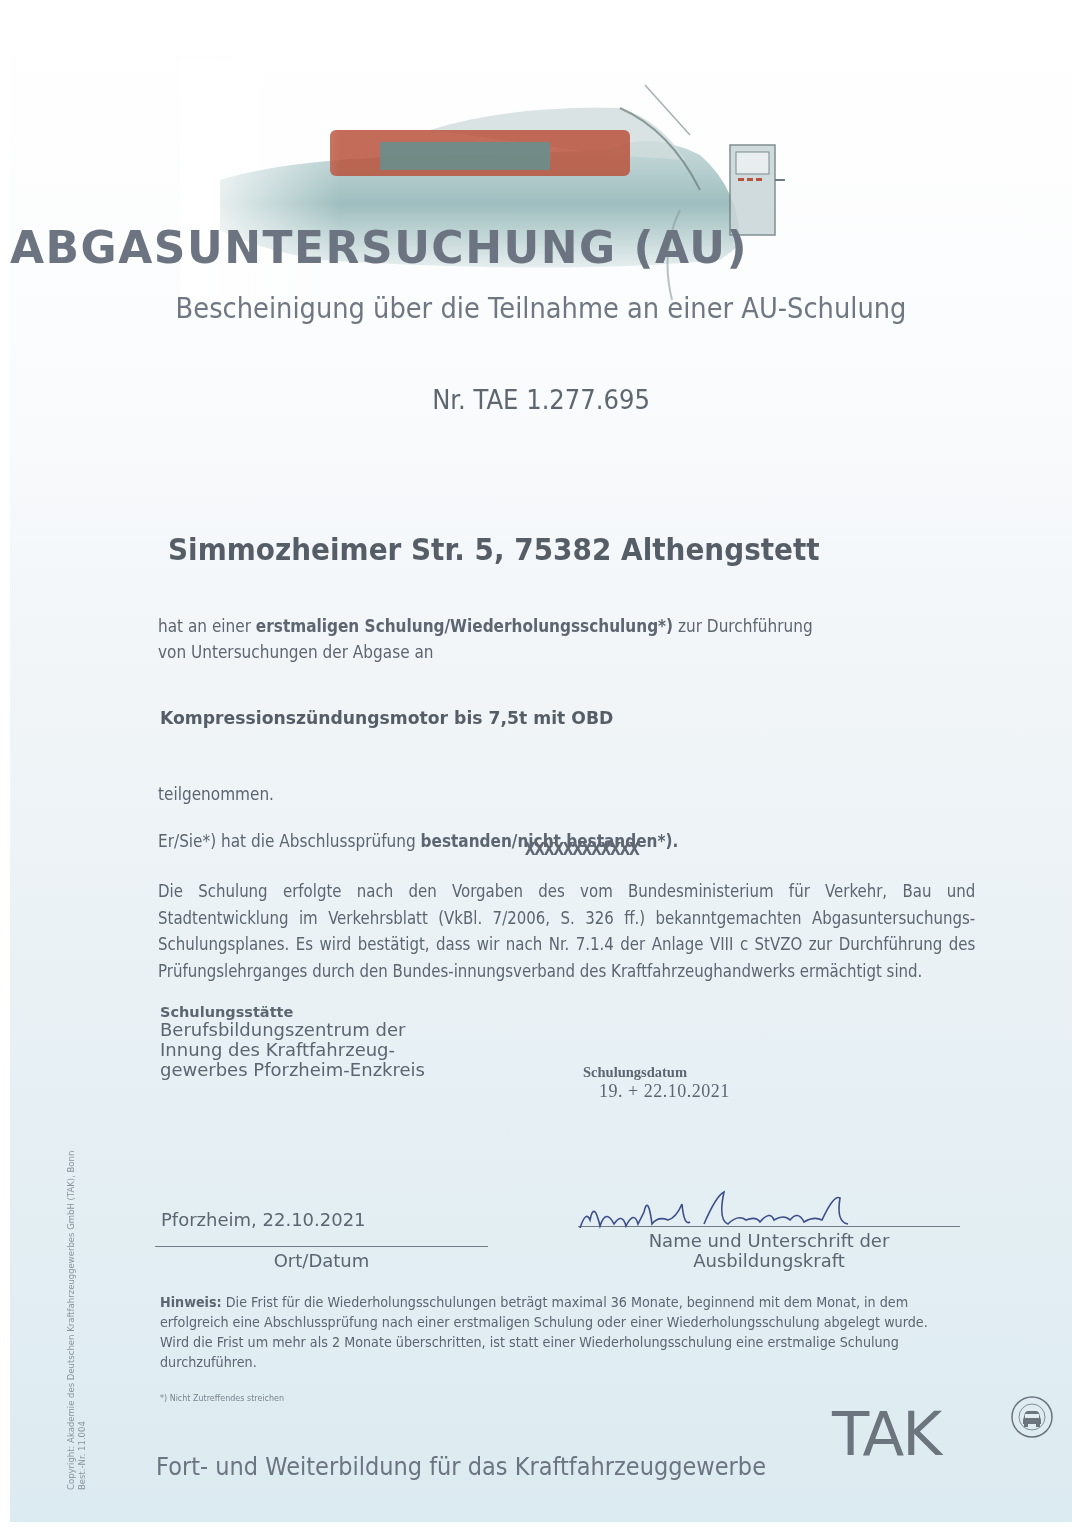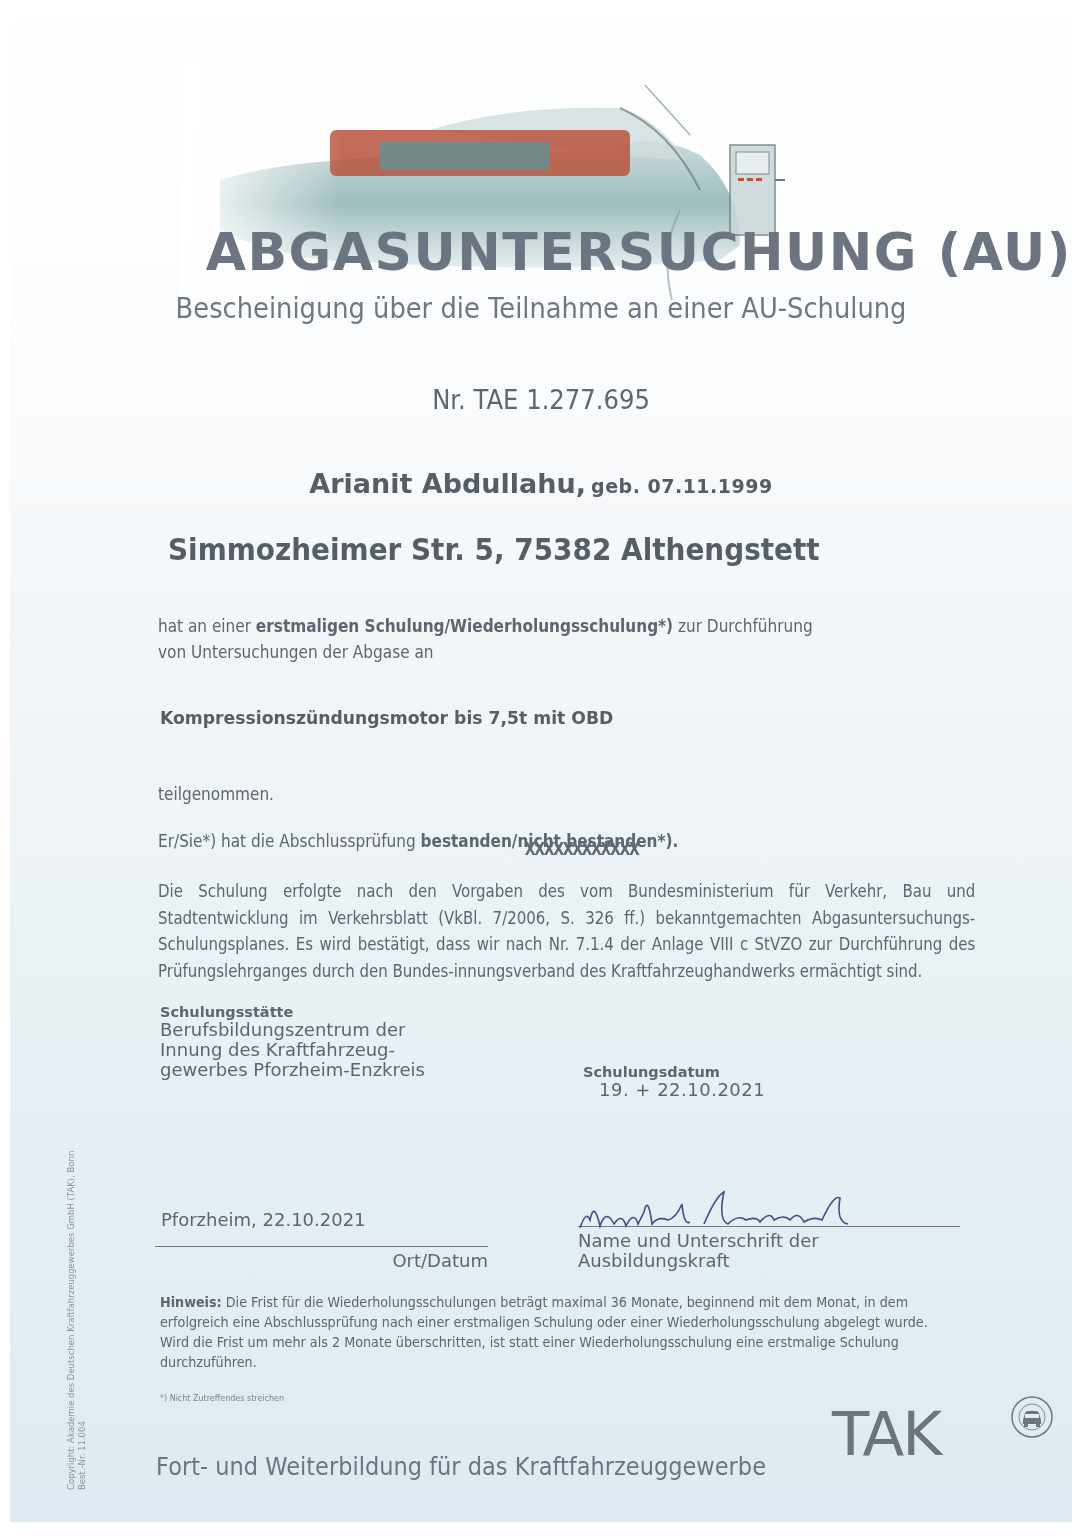--- a/index.html
+++ b/index.html
@@ -10,23 +10,23 @@
     color: #5c6570;
   }
   .sheet {
     position: absolute; left: 10px; top: 0; width: 1062px; height: 1522px;
     background: linear-gradient(180deg, #ffffff 0%, #fbfcfd 22%, #f1f5f8 45%, #e7f0f4 70%, #dcebf1 100%);
   }
   .abs { position: absolute; }
   
   .car-wrap { position: absolute; left: 170px; top: 60px; width: 640px; height: 250px; }
   .title {
-    left: 15px; right: 0; top: 222px; text-align: right;
+    left: 0; right: 0; top: 222px; text-align: left;
     font-family: "DejaVu Sans", sans-serif; font-weight: bold;
-    font-size: 52px; letter-spacing: 1.5px; color: #6b7480;
+    font-size: 44px; letter-spacing: 1.5px; color: #6b7480;
   }
   .subtitle {
     left: 0; right: 0; top: 292px; text-align: center;
     font-family: "DejaVu Sans", sans-serif; font-size: 28px; color: #6f7882;
     transform: scaleX(0.92); transform-origin: center;
   }
   .nr {
     left: 0; right: 0; top: 384px; text-align: center;
     font-size: 27px; color: #5e6670; transform: scaleX(0.9);
   }
@@ -50,21 +50,21 @@
   .pruef { left: 148px; top: 828px; transform: scaleX(0.92); transform-origin: left; white-space: nowrap; }
   .struck { position: relative; display: inline-block; }
   .struck .xs {
     position: absolute; left: 8px; top: 8px; font-weight: bold; letter-spacing: -1.5px;
     color: #606873; font-size: 17px;
   }
   .p2 { left: 148px; top: 878px; width: 908px; text-align: justify; line-height: 26.5px; transform: scaleX(0.9); transform-origin: left; }
   .lbl { font-weight: bold; font-size: 14.5px; color: #5c6570; }
   .small { font-size: 18px; color: #5c6570; line-height: 20px; }
   .st-block { left: 150px; top: 1004px; }
-  .dat-block { left: 573px; top: 1064px; }
+  .dat-block { left: 573px; top: 1064px; font-family: Liberation Serif, serif; }
   .sig-left { left: 145px; top: 1210px; width: 333px; }
   .sig-right { left: 568px; top: 1190px; width: 382px; }
   .line { height: 1px; background: #737b85; }
   .hinweis {
     left: 150px; top: 1292px; width: 860px; font-size: 14.2px; line-height: 20px; color: #5c6570;
     transform: scaleX(0.9); transform-origin: left;
   }
   .foot-note { left: 150px; top: 1394px; font-size: 8px; color: #7a838c; }
   .tagline {
     left: 146px; top: 1452px; font-size: 25px; color: #6b7480;
@@ -116,24 +116,20 @@
       <rect x="576" y="118" width="6" height="3" fill="#b8523c"></rect>
       <line x1="595" y1="120" x2="605" y2="120" stroke="#6b7c7e" stroke-width="2"></line>
       <rect x="0" y="0" width="640" height="250" fill="url(#fadeL)"></rect>
     </svg>
   </div>
 
   <div class="abs title">ABGASUNTERSUCHUNG (AU)</div>
   <div class="abs subtitle">Bescheinigung über die Teilnahme an einer AU-Schulung</div>
   <div class="abs nr">Nr. TAE 1.277.695</div>
 
-  <div class="abs name-line">
-    <span class="name">Arianit Abdullahu,</span>
-    <span class="dob">geb. 07.11.1999</span>
-  </div>
   <div class="abs address">Simmozheimer Str. 5, 75382 Althengstett</div>
 
   <div class="abs body-text p1">
     <span>hat an einer </span><span class="b">erstmaligen Schulung/Wiederholungsschulung*)</span><span> zur Durchführung</span><br>
     <span>von Untersuchungen der Abgase an</span>
   </div>
 
   <div class="abs motor">Kompressionszündungsmotor bis 7,5t mit OBD</div>
 
   <div class="abs body-text teil">teilgenommen.</div>
@@ -152,29 +148,29 @@
   </div>
 
   <div class="abs dat-block">
     <div class="lbl">Schulungsdatum</div>
     <div class="small" style="padding-left:16px; letter-spacing:0.5px;">19. + 22.10.2021</div>
   </div>
 
   <div class="abs sig-left">
     <div class="small" style="padding-left:6px; margin-bottom:16px;">Pforzheim,  22.10.2021</div>
     <div class="line"></div>
-    <div class="small" style="text-align:right; margin-top:4px;">Ort/Datum</div>
+    <div class="small" style="text-align:center; margin-top:4px;">Ort/Datum</div>
   </div>
 
   <div class="abs sig-right">
     <svg width="382" height="44" viewBox="0 0 382 44" style="display:block;">
       <path d="M2 38 Q8 20 12 30 Q16 10 22 36 Q28 18 36 34 Q44 22 48 36 Q56 20 60 34 L66 22 Q70 4 74 34 Q80 26 90 30 Q98 28 104 14 Q106 36 112 32 M126 34 Q138 6 146 2 Q140 30 150 34 Q160 24 168 30 Q178 26 182 32 Q192 20 196 30 Q206 24 212 30 Q220 20 226 32 Q236 26 244 30 Q256 4 262 8 Q258 32 270 34" stroke="#3d4f8a" stroke-width="1.6" fill="none"></path>
     </svg>
     <div class="line" style="margin-top:-8px;"></div>
-    <div class="small" style="text-align:left; margin-top:4px;">Name und Unterschrift der Ausbildungskraft</div>
+    <div class="small" style="text-align:center; margin-top:4px;">Name und Unterschrift der Ausbildungskraft</div>
   </div>
 
   <div class="abs hinweis">
     <span class="b">Hinweis:</span><span> Die Frist für die Wiederholungsschulungen beträgt maximal 36 Monate, beginnend mit dem Monat, in dem erfolgreich eine Abschlussprüfung nach einer erstmaligen Schulung oder einer Wiederholungsschulung abgelegt wurde. Wird die Frist um mehr als 2 Monate überschritten, ist statt einer Wiederholungsschulung eine erstmalige Schulung durchzuführen.</span>
   </div>
 
   <div class="abs foot-note">*) Nicht Zutreffendes streichen</div>
 
   <div class="abs tagline">Fort- und Weiterbildung für das Kraftfahrzeuggewerbe</div>
 

